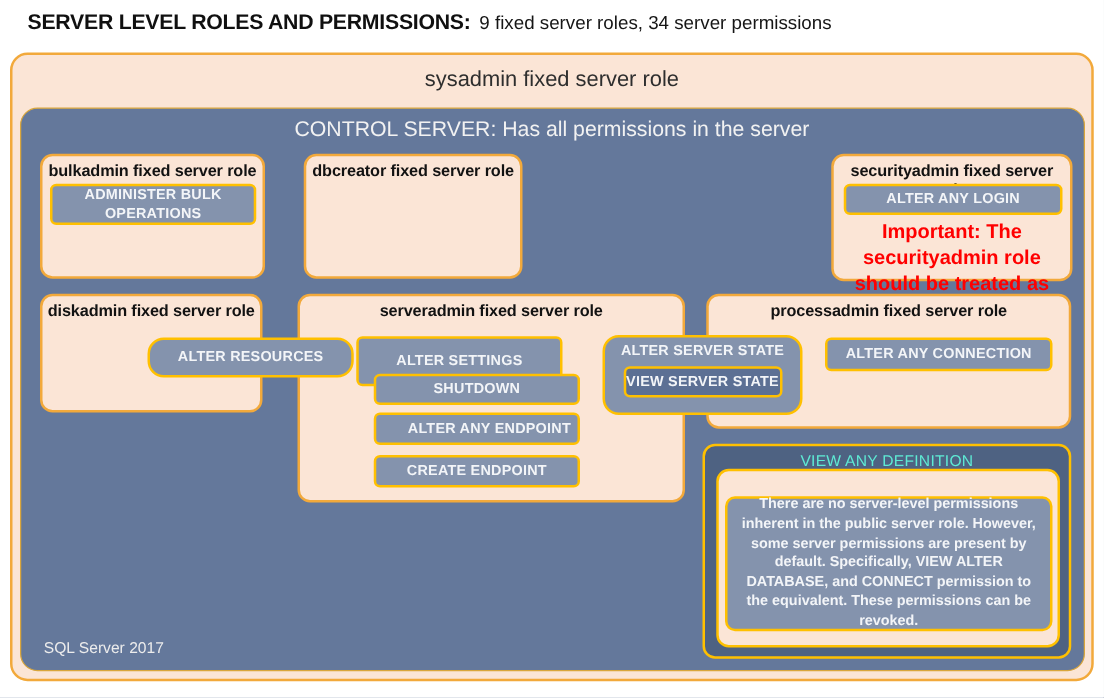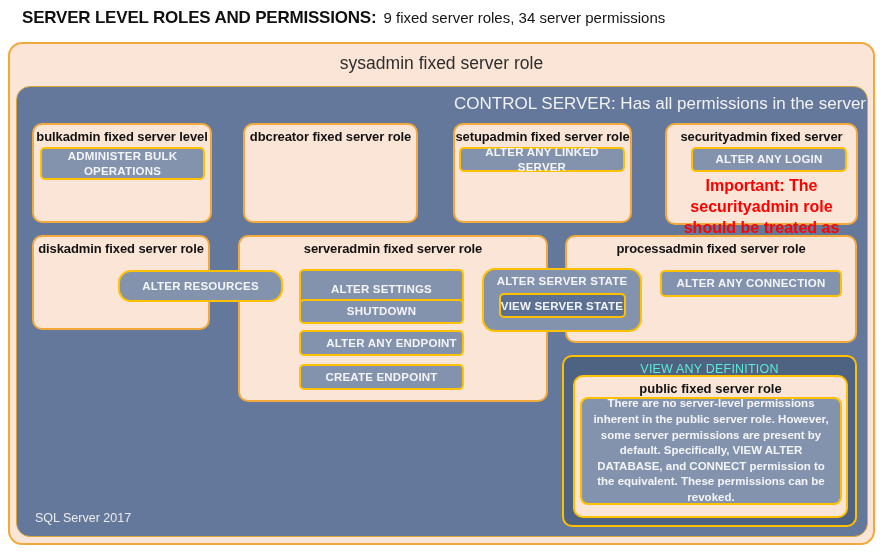--- a/index.html
+++ b/index.html
@@ -16,21 +16,21 @@
   .sysadmin-box {
     position: absolute; left: 8px; top: 42px; width: 867px; height: 503px;
     background: #FBE5D6; border: 2px solid #F2A93B; border-radius: 14px;
   }
   .sysadmin-title { position: absolute; left: 0; right: 0; top: 9px; text-align: center; font-size: 17.5px; color: #2e2e2e; }
 
   .control-box {
     position: absolute; left: 6px; top: 42px; width: 852px; height: 451px;
     background: #64789B; border: 1px solid #D9A63C; border-radius: 14px;
   }
-  .control-title { position: absolute; left: 0; right: 1px; top: 7px; text-align: right; font-size: 17px; color: #F2F2F2; }
+  .control-title { position: absolute; left: 0; right: 1px; top: 7px; text-align: center; font-size: 17px; color: #F2F2F2; }
 
   .role-box {
     position: absolute; background: #FBE5D6;
     border: 2px solid #F2A93B; border-radius: 10px; z-index: 1;
   }
   .role-title { margin-top: 4px; text-align: center; font-weight: bold; font-size: 13px; color: #121212; letter-spacing: -0.1px; }
 
   .perm {
     position: absolute; display: flex; align-items: center; justify-content: center;
     text-align: center; background: #8493AD; border: 2px solid #FFC000; border-radius: 5px;
@@ -78,67 +78,62 @@
     <span class="t-main">SERVER LEVEL ROLES AND PERMISSIONS:</span><span class="t-sub">9 fixed server roles, 34 server permissions</span>
   </div>
 
   <div class="sysadmin-box">
     <div class="sysadmin-title">sysadmin fixed server role</div>
 
     <div class="control-box">
       <div class="control-title">CONTROL SERVER: Has all permissions in the server</div>
 
       <div class="role-box" style="left:15px; top:36px; width:180px; height:100px;">
-        <div class="role-title">bulkadmin fixed server level</div>
+        <div class="role-title">bulkadmin fixed server role</div>
         <div class="perm" style="left:6px; top:22px; width:165px; height:33px;">ADMINISTER BULK OPERATIONS</div>
       </div>
 
       <div class="role-box" style="left:226px; top:36px; width:175px; height:100px;">
         <div class="role-title">dbcreator fixed server role</div>
       </div>
 
-      <div class="role-box" style="left:436px; top:36px; width:179px; height:100px;">
-        <div class="role-title">setupadmin fixed server role</div>
-        <div class="perm" style="left:4px; top:22px; width:166px; height:25px;">ALTER ANY LINKED SERVER</div>
-      </div>
 
       <div class="role-box" style="left:648px; top:36px; width:193px; height:102px;">
         <div class="role-title">securityadmin fixed server role</div>
-        <div class="perm" style="left:24px; top:22px; width:156px; height:25px;">ALTER ANY LOGIN</div>
+        <div class="perm" style="left:8px; top:22px; width:175px; height:25px;">ALTER ANY LOGIN</div>
         <div class="warning" style="top:51px;">Important: The securityadmin role should be treated as equivalent to the sysadmin role.</div>
       </div>
 
       <div class="role-box" style="left:15px; top:148px; width:178px; height:95px;">
         <div class="role-title">diskadmin fixed server role</div>
       </div>
       <div class="perm float" style="left:101px; top:183px; width:165px; height:32px;">ALTER RESOURCES</div>
 
       <div class="role-box" style="left:221px; top:148px; width:310px; height:167px;">
         <div class="role-title">serveradmin fixed server role</div>
-        <div class="perm" style="left:59px; top:32px; width:165px; height:40px;">ALTER SETTINGS</div>
+        <div class="perm" style="left:45px; top:32px; width:165px; height:40px;">ALTER SETTINGS</div>
         <div class="perm" style="left:59px; top:62px; width:165px; height:25px;">SHUTDOWN</div>
         <div class="perm" style="left:59px; top:93px; width:165px; height:26px;padding-left:24px;">ALTER ANY ENDPOINT</div>
         <div class="perm" style="left:59px; top:127px; width:165px; height:26px;">CREATE ENDPOINT</div>
       </div>
 
       <div class="perm-group float" style="left:465px; top:181px; width:160px; height:64px;">
         <div class="group-label">ALTER SERVER STATE</div>
         <div class="nested-perm" style="width:127px; height:25px; margin:6px auto 0;">VIEW SERVER STATE</div>
       </div>
 
       <div class="role-box" style="left:548px; top:148px; width:292px; height:108px;">
         <div class="role-title">processadmin fixed server role</div>
         <div class="perm" style="left:93px; top:33px; width:182px; height:27px;">ALTER ANY CONNECTION</div>
       </div>
 
 
       <div class="vad-box" style="left:545px; top:268px; width:295px; height:172px;">
         <div class="vad-title">VIEW ANY DEFINITION</div>
         <div class="public-box" style="left:9px; top:18px; width:275px; height:143px;">
-          <div class="public-title">public fixed server role</div>
           <div class="public-desc" style="left:5px; top:20px; width:262px; height:108px;">There are no server-level permissions inherent in the public server role. However, some server permissions are present by default. Specifically, VIEW ALTER DATABASE, and CONNECT permission to the equivalent. These permissions can be revoked.</div>
         </div>
       </div>
 
       <div class="footer">SQL Server 2017</div>
     </div>
   </div>
 
 </div>
 

